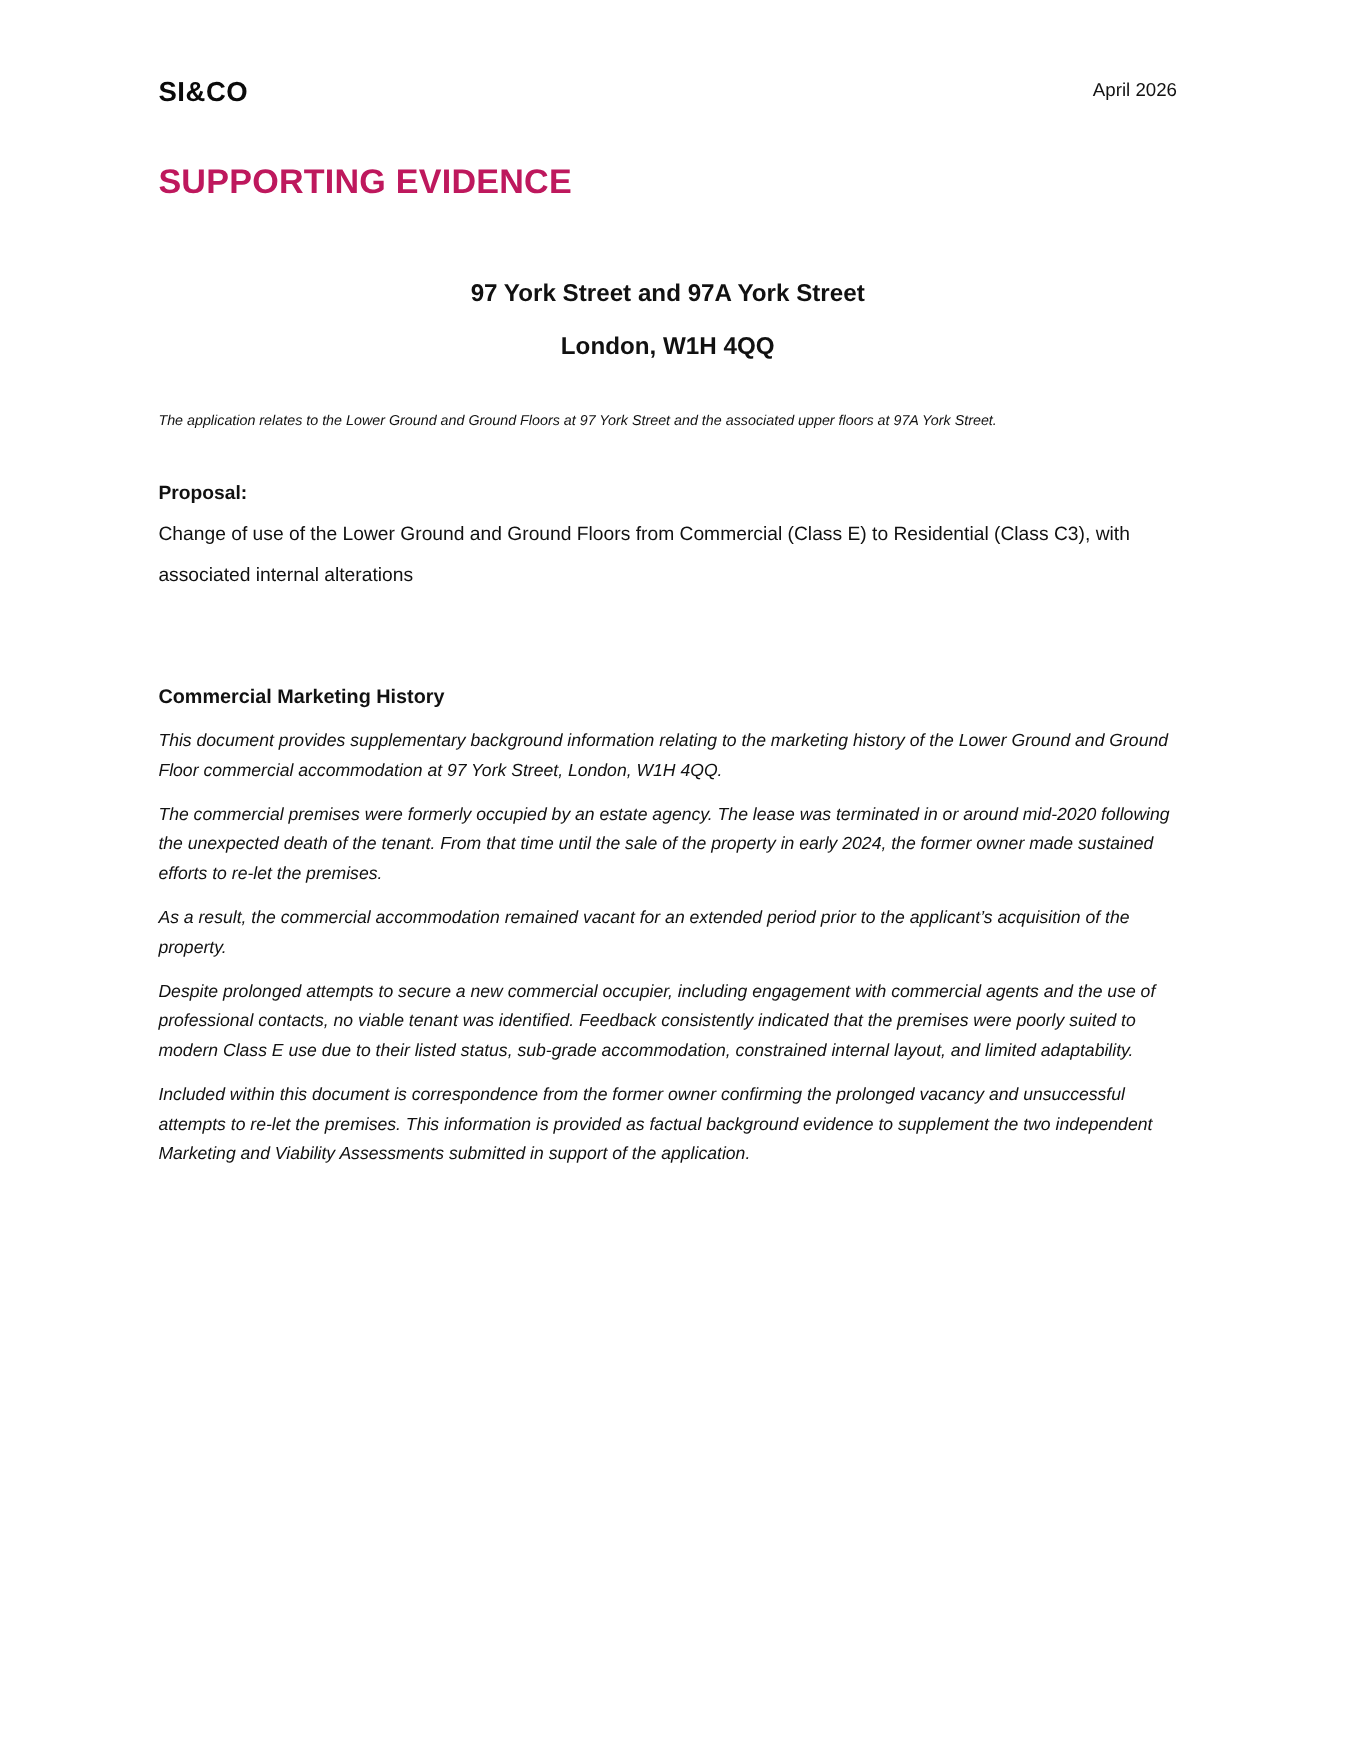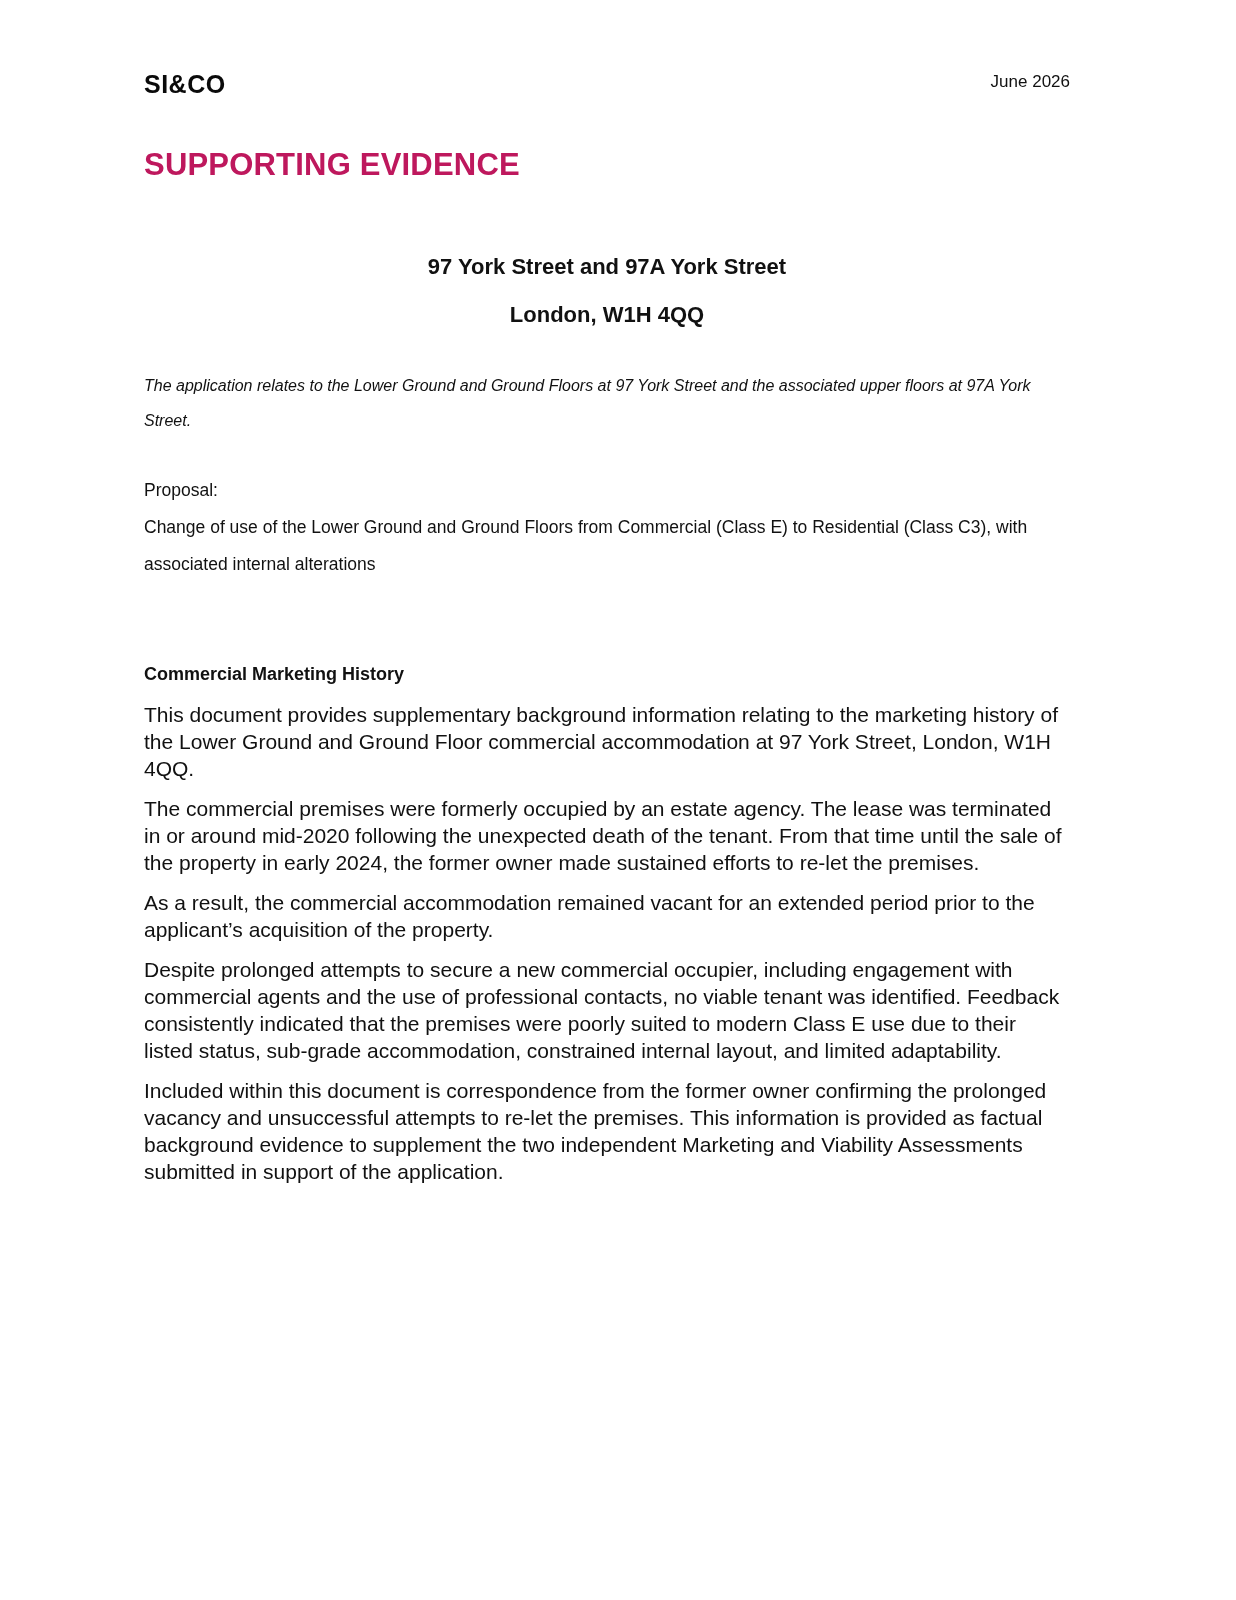--- a/index.html
+++ b/index.html
@@ -43,53 +43,54 @@
   .address-block {
     margin-top: 60px;
     font-size: 22px;
     line-height: 2.2;
     text-align: center;
   }
   .address-line1 { font-weight: 700; }
   .address-line2 { font-weight: 700; }
   .application-note {
     margin-top: 28px;
-    font-size: 16px;
+    font-size: 13px;
     font-style: italic;
     line-height: 2.2;
     max-width: 900px;
   }
   .proposal-block {
     margin-top: 34px;
     font-size: 17.5px;
     line-height: 2.1;
     max-width: 900px;
   }
-  .proposal-heading { font-weight: 400; }
+  .proposal-heading { font-weight: 700; }
   .section-heading {
     margin-top: 82px;
     font-size: 18px;
     font-weight: 700;
     margin-bottom: 16px;
   }
   .body-copy p {
-    font-size: 21px;
+    font-size: 16px;
     line-height: 27px;
     margin-bottom: 13px;
     max-width: 930px;
+    font-style: italic;
   }
 </style>
 </head>
 <body>
 
 <div class="page">
 
   <div class="doc-header">
     <div class="logo">SI&amp;CO</div>
-    <div class="doc-date">June 2026</div>
+    <div class="doc-date">April 2026</div>
   </div>
 
   <h1 class="doc-title">SUPPORTING EVIDENCE</h1>
 
   <div class="address-block">
     <div class="address-line1">97 York Street and 97A York Street</div>
     <div class="address-line2">London, W1H 4QQ</div>
   </div>
 
   <div class="application-note">The application relates to the Lower Ground and Ground Floors at 97 York Street and the associated upper floors at 97A York Street.</div>

